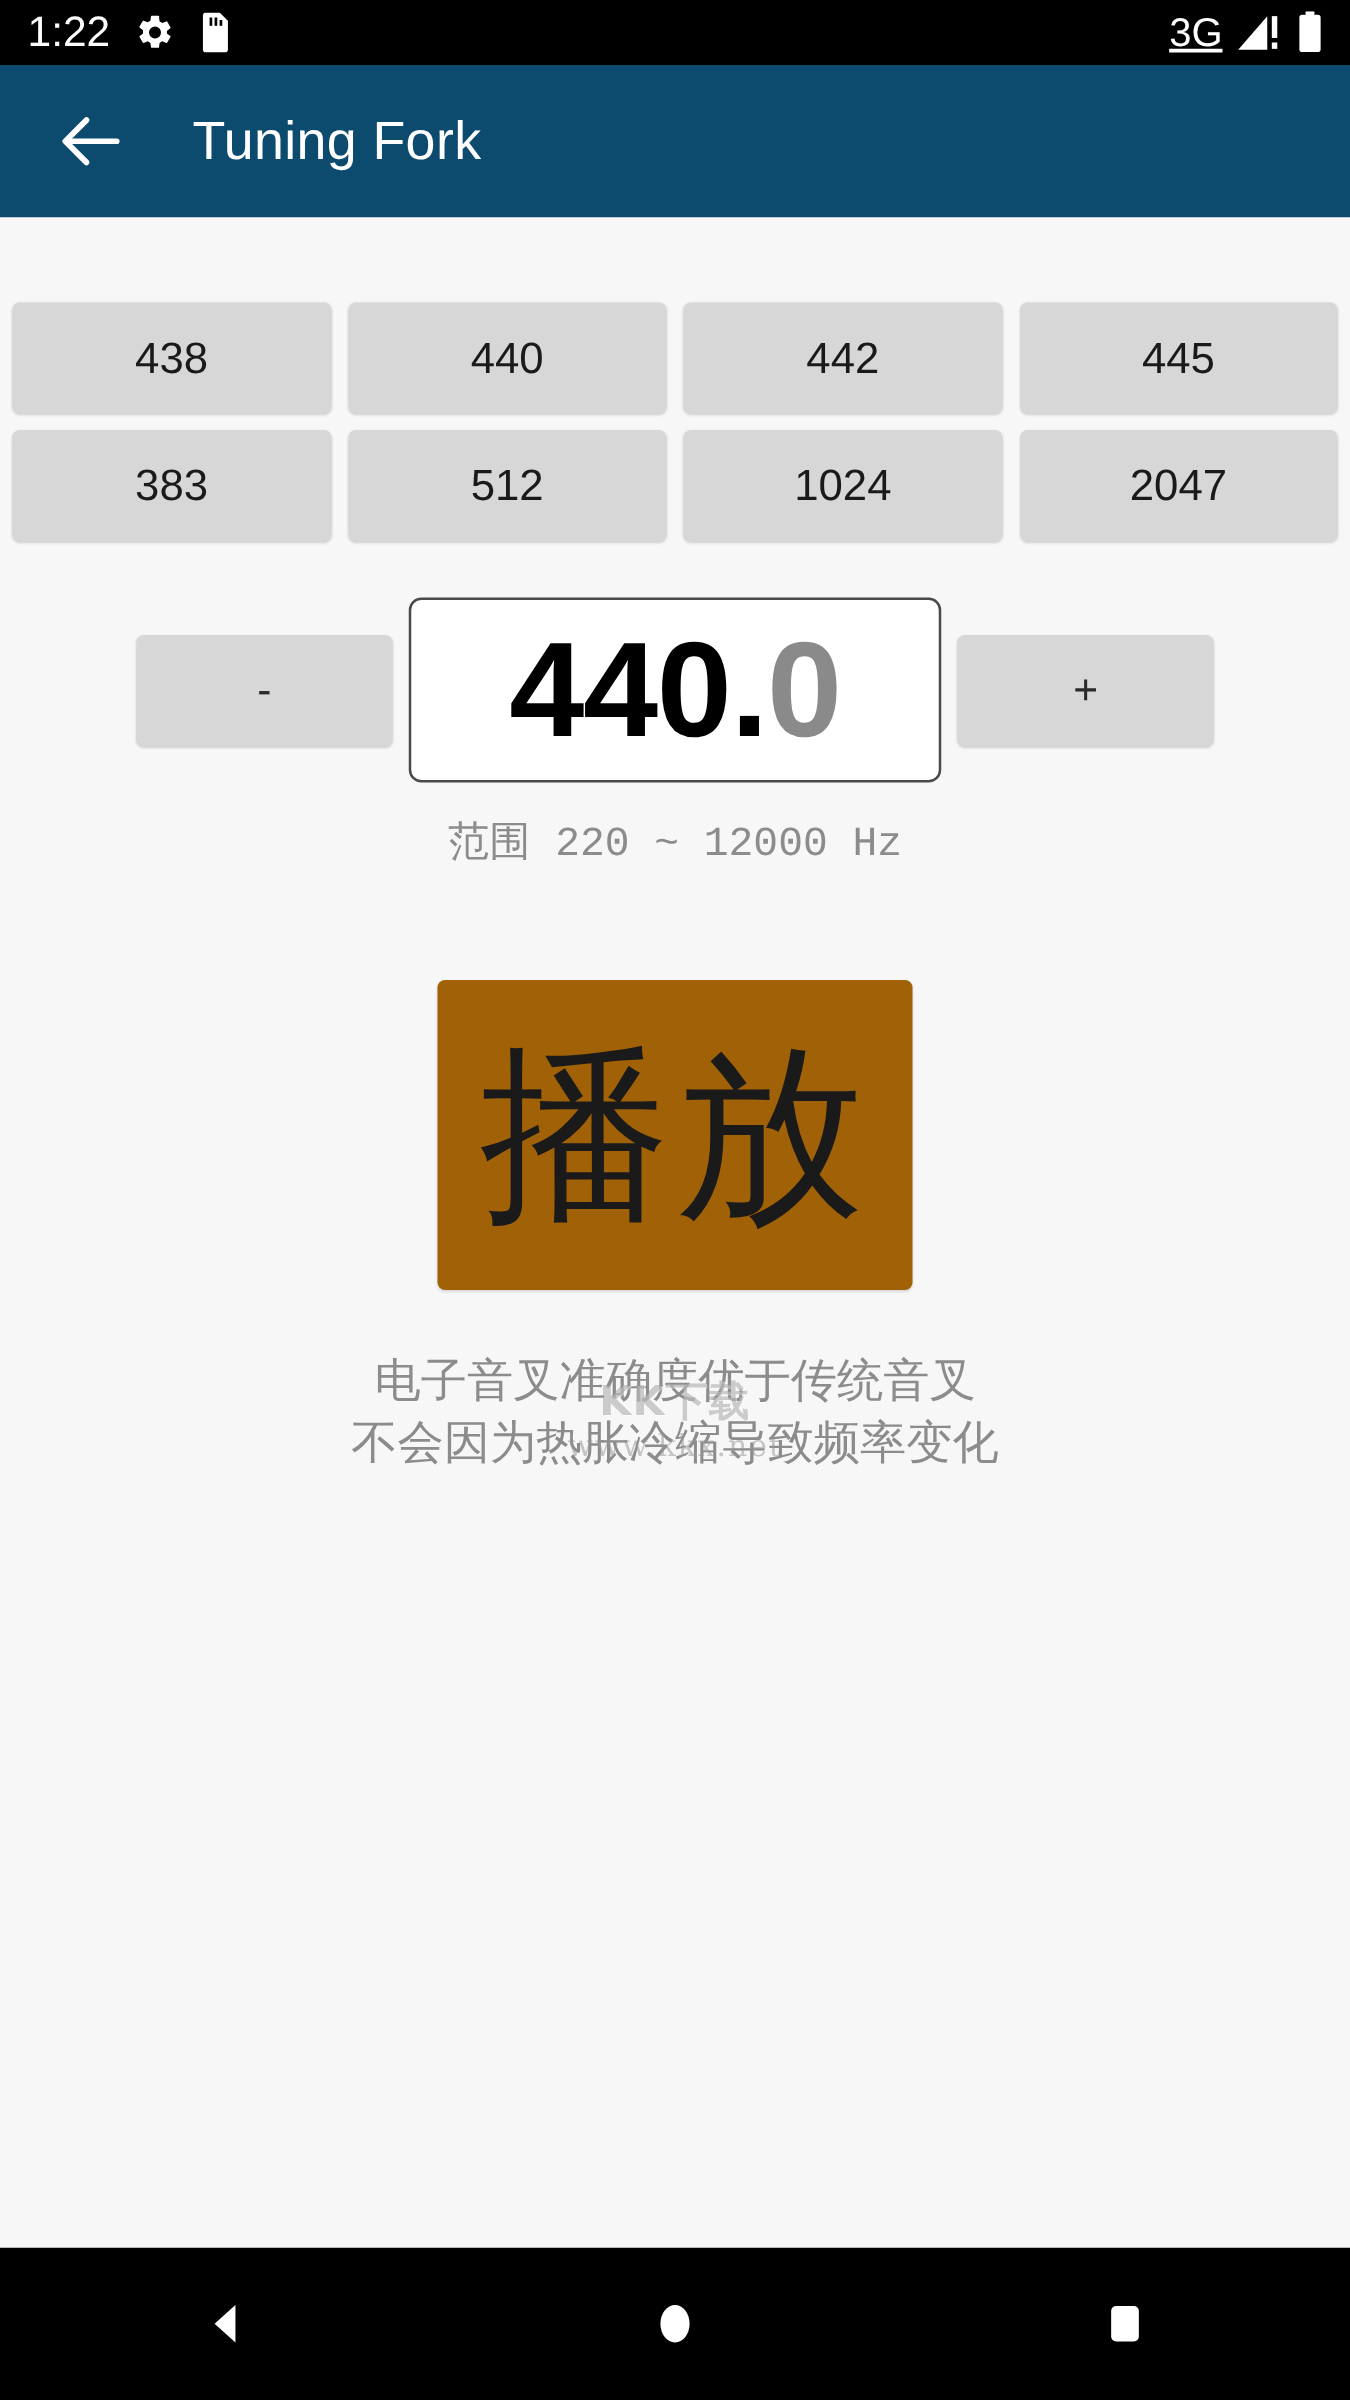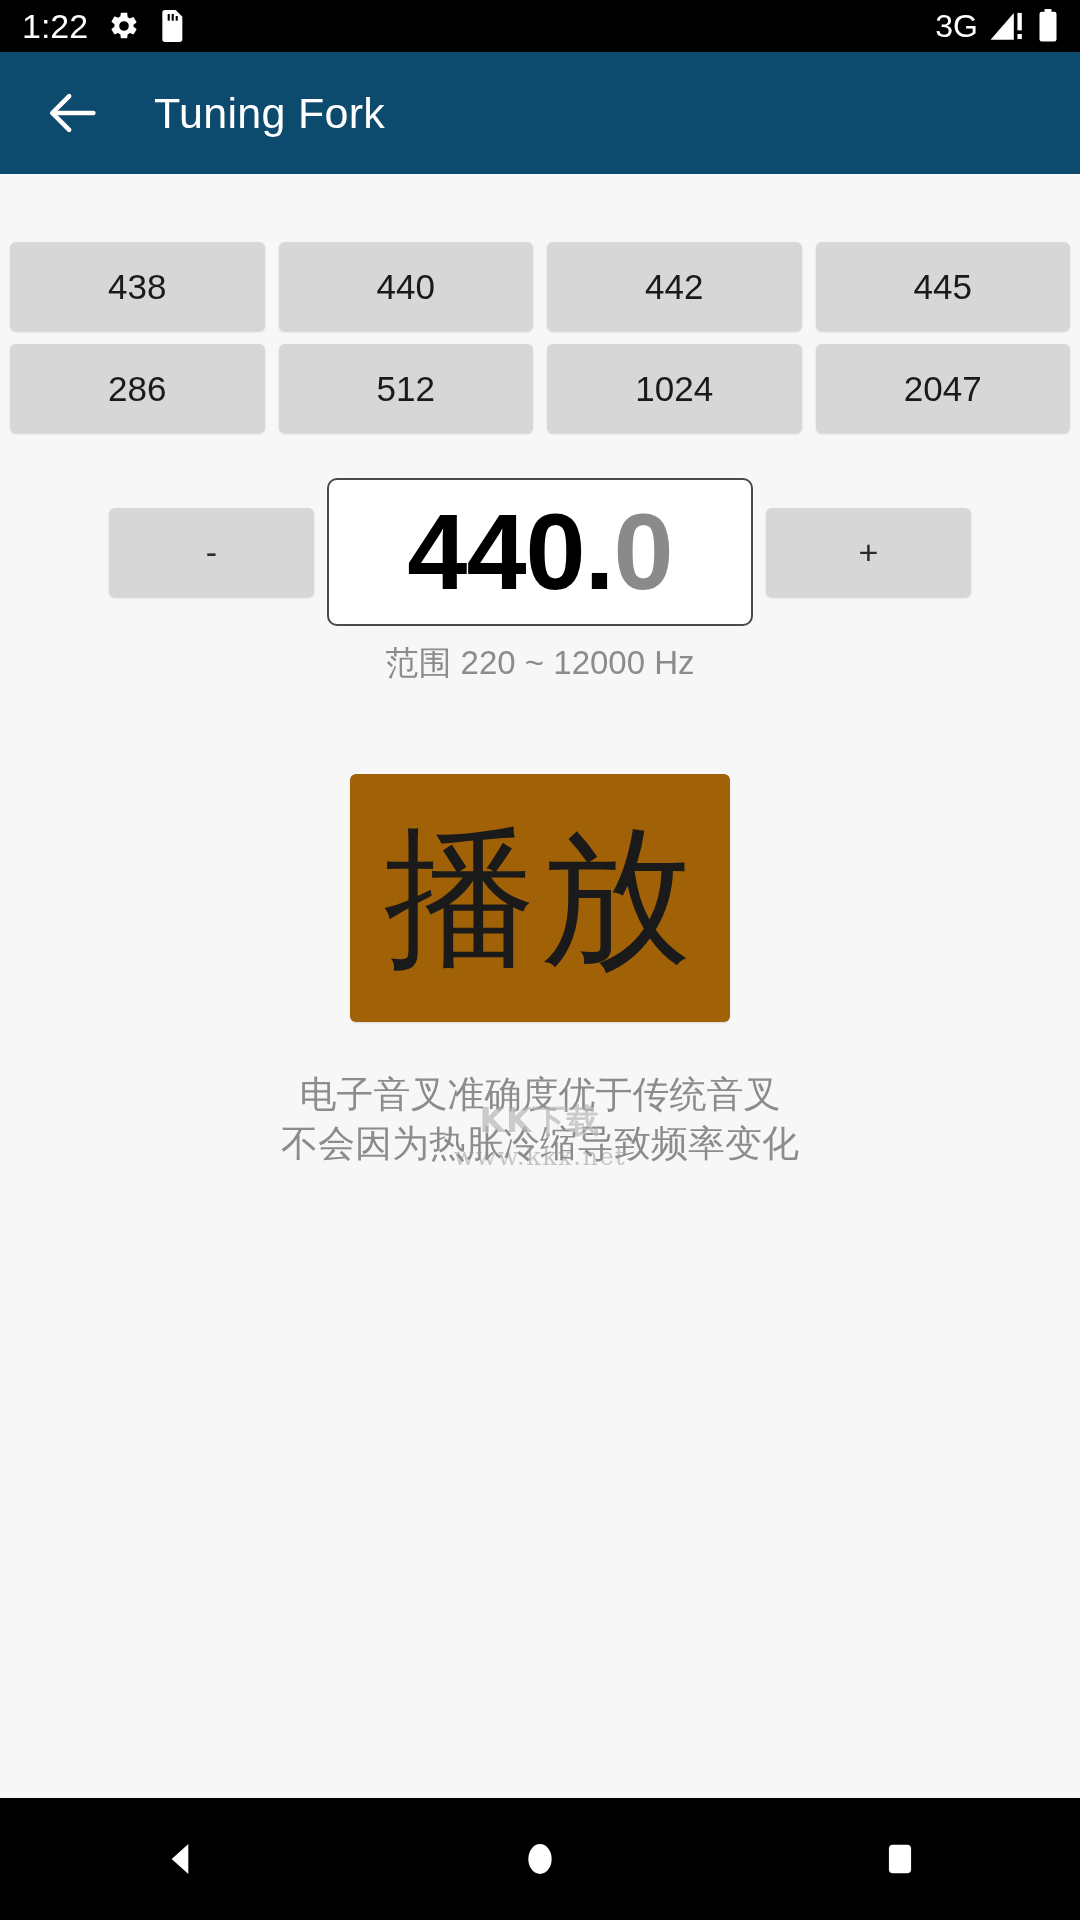--- a/index.html
+++ b/index.html
@@ -37,20 +37,21 @@
     display: flex;
     align-items: center;
     gap: 20px;
     justify-content: center;
   }
   .sb-right {
     margin-left: auto;
     display: flex;
     align-items: center;
     gap: 10px;
+    text-decoration: underline;
   }
   .sb-clock {
     font-size: 34px;
     letter-spacing: 0px;
     font-family: "Liberation Sans", sans-serif;
   }
   .sb-3g {
     font-size: 32px;
     font-family: "Liberation Sans", sans-serif;
   }
@@ -168,22 +169,22 @@
     align-items: baseline;
   }
   .freq-int { color: #000000; }
   .freq-dot { color: #000000; }
   .freq-dec { color: #8a8a8a; }
 
   .range-label {
     text-align: center;
     color: #8c8c8c;
     font-size: 33px;
-    margin-top: 14px;
-    font-family: Liberation Sans, sans-serif;
+    margin-top: 24px;
+    font-family: Liberation Mono, monospace;
   }
 
   
   .play-wrap {
     margin-top: 88px;
     display: flex;
     justify-content: center;
     position: relative;
   }
   .play-btn {
@@ -317,21 +318,21 @@
   <div class="content">
 
     <div class="preset-grid">
       <div class="preset-row">
         <button class="preset-btn">438</button>
         <button class="preset-btn">440</button>
         <button class="preset-btn">442</button>
         <button class="preset-btn">445</button>
       </div>
       <div class="preset-row">
-        <button class="preset-btn">286</button>
+        <button class="preset-btn">383</button>
         <button class="preset-btn">512</button>
         <button class="preset-btn">1024</button>
         <button class="preset-btn">2047</button>
       </div>
     </div>
 
     <div class="stepper-row">
       <button class="step-btn">-</button>
       <div class="freq-box">
         <div class="freq-text">

